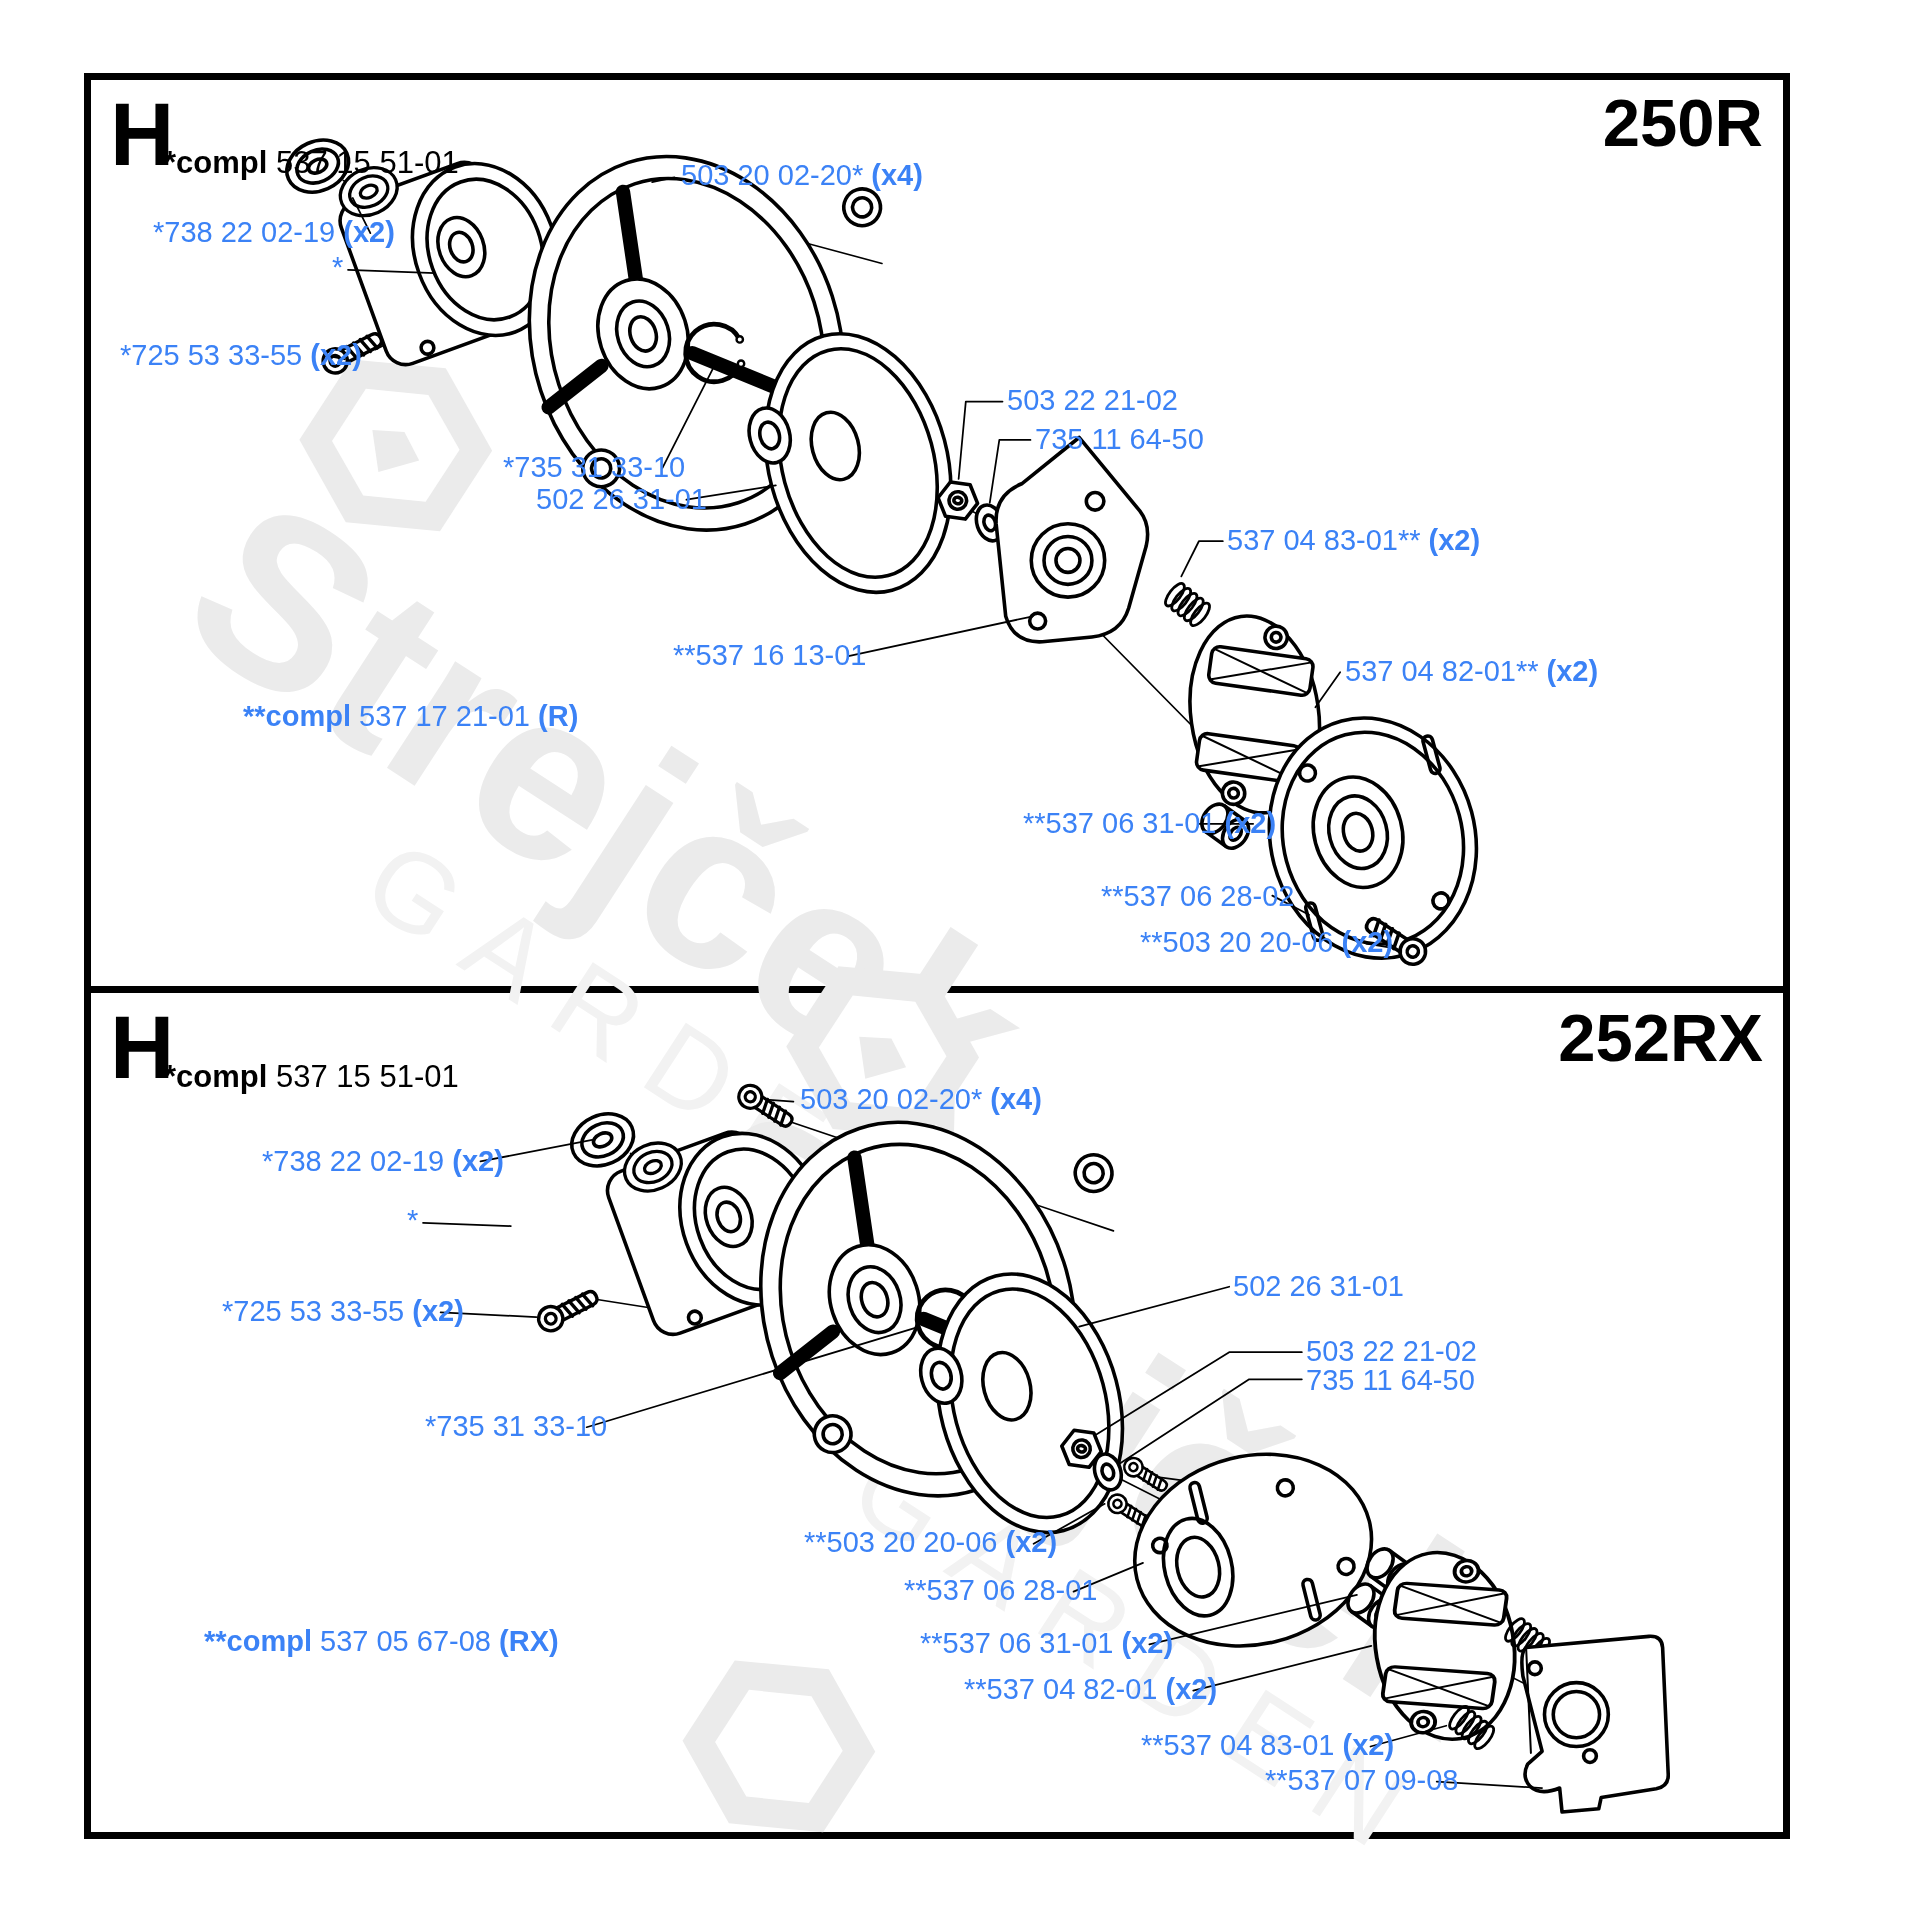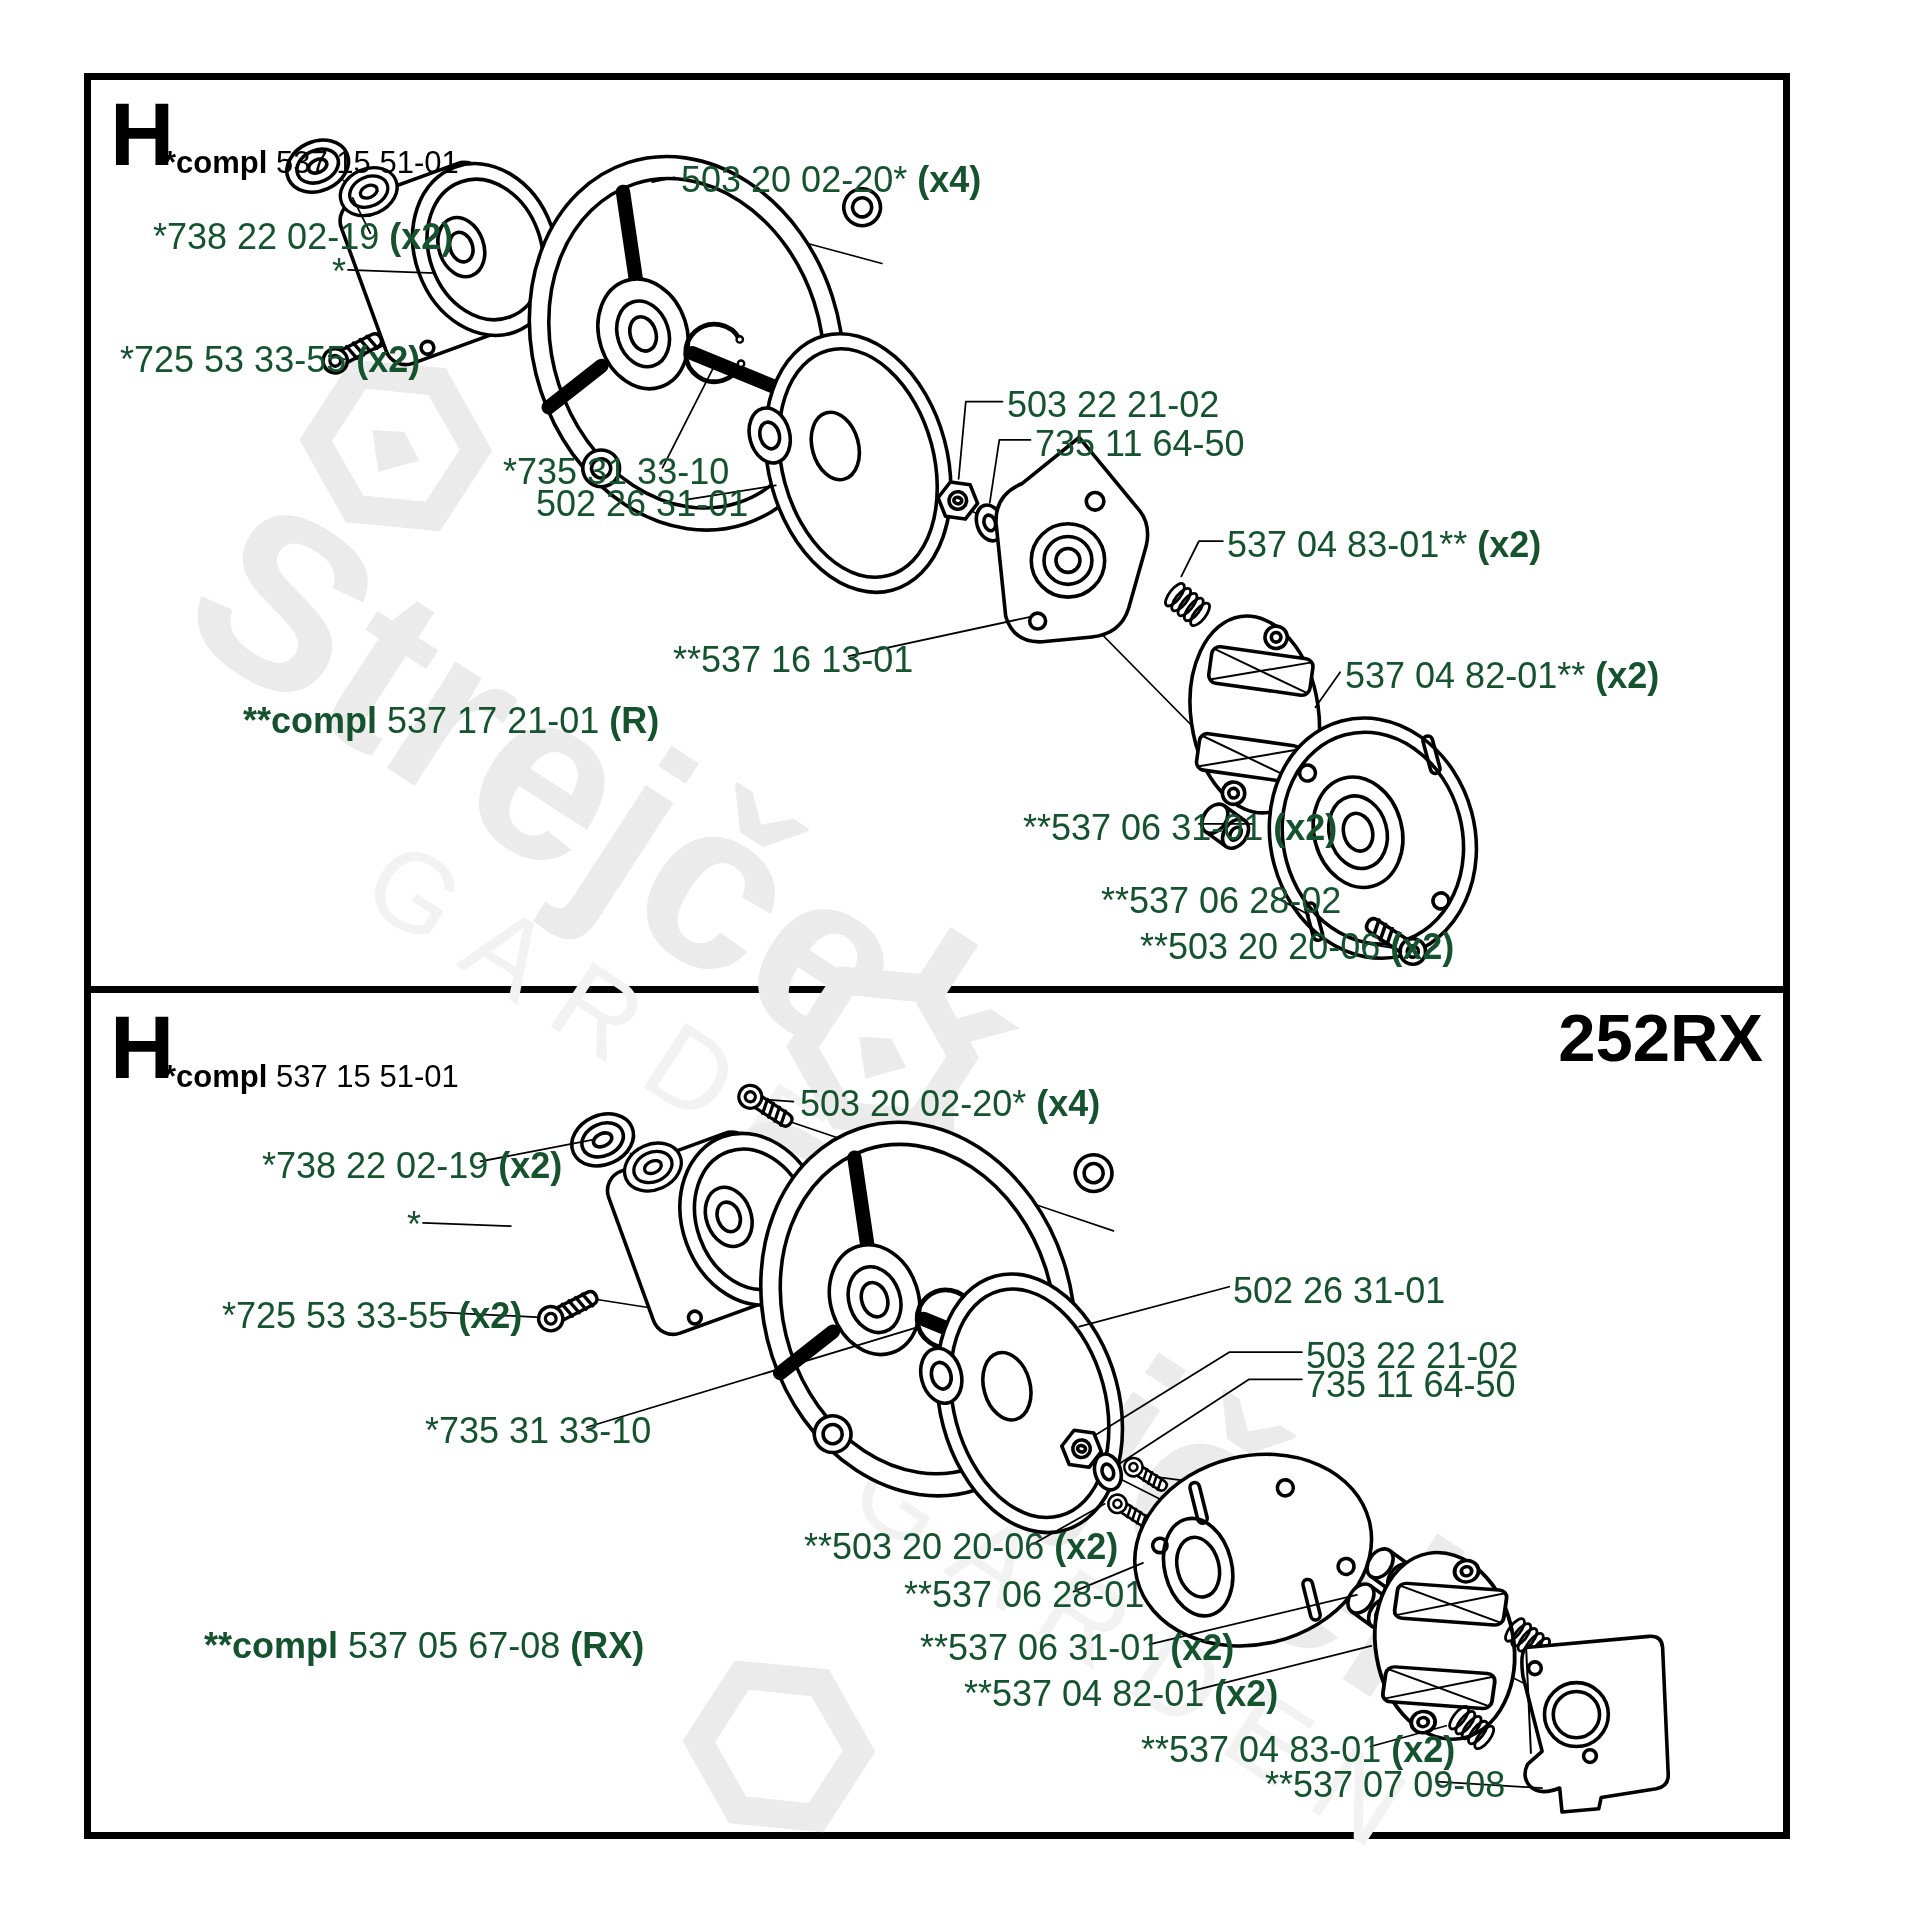--- a/index.html
+++ b/index.html
@@ -3,21 +3,21 @@
 <meta charset="utf-8">
 <style>
   html,body{margin:0;padding:0;background:#fff;}
   #page{position:relative;width:1930px;height:1911px;background:#fff;overflow:hidden;
         font-family:"Liberation Sans",sans-serif;color:#000;}
   #frame{position:absolute;left:84px;top:73px;width:1706px;height:1766px;
          border:7.2px solid #000;box-sizing:border-box;}
   #divider{position:absolute;left:84px;top:986px;width:1706px;height:7.2px;background:#000;}
   svg{position:absolute;left:0;top:0;}
   #labels{position:absolute;left:0;top:0;width:100%;height:100%;pointer-events:none;}
-  .plabel{position:absolute;font-size:36px;line-height:1.1;white-space:nowrap;color:#14532d;text-align:center;}
+  .plabel{position:absolute;font-size:29px;line-height:1.1;white-space:nowrap;color:#3b82f6;text-align:center;}
   .plabel .b{font-weight:700;}
   .section-letter{position:absolute;font-size:89px;font-weight:700;line-height:0.85;}
   .compl-head{position:absolute;font-size:31px;white-space:nowrap;margin-top:44px;}
   .compl-head .b{font-weight:700;}
   .model{position:absolute;width:255px;text-align:right;font-size:67px;font-weight:700;line-height:1;}
 </style>
 </head>
 <body>
 
 <div id="page">
@@ -278,20 +278,21 @@
           <line x1="1800" y1="2232" x2="1932" y2="2240"></line>
         </g>
       </g>
     </g>
   </svg>
 
   <div class="section-letter" style="left:110px;top:97px;">H</div>
   <div class="compl-head" style="left:164px;top:101px;">
     <span class="b">*compl</span><span> 537 15 51-01</span>
   </div>
+  <div class="model" style="left:1508px;top:89px;">250R</div>
 
   <div class="section-letter" style="left:110px;top:1010px;">H</div>
   <div class="compl-head" style="left:164px;top:1015px;">
     <span class="b">*compl</span><span> 537 15 51-01</span>
   </div>
   <div class="model" style="left:1508px;top:1004px;">252RX</div>
 
   <div id="labels">
       <div class="plabel" style="left: 681px; top: 160px;"><span>503 20 02-20* </span><span class="b">(x4)</span></div>
       <div class="plabel" style="left: 153px; top: 217px;"><span>*738 22 02-19 </span><span class="b">(x2)</span></div>

